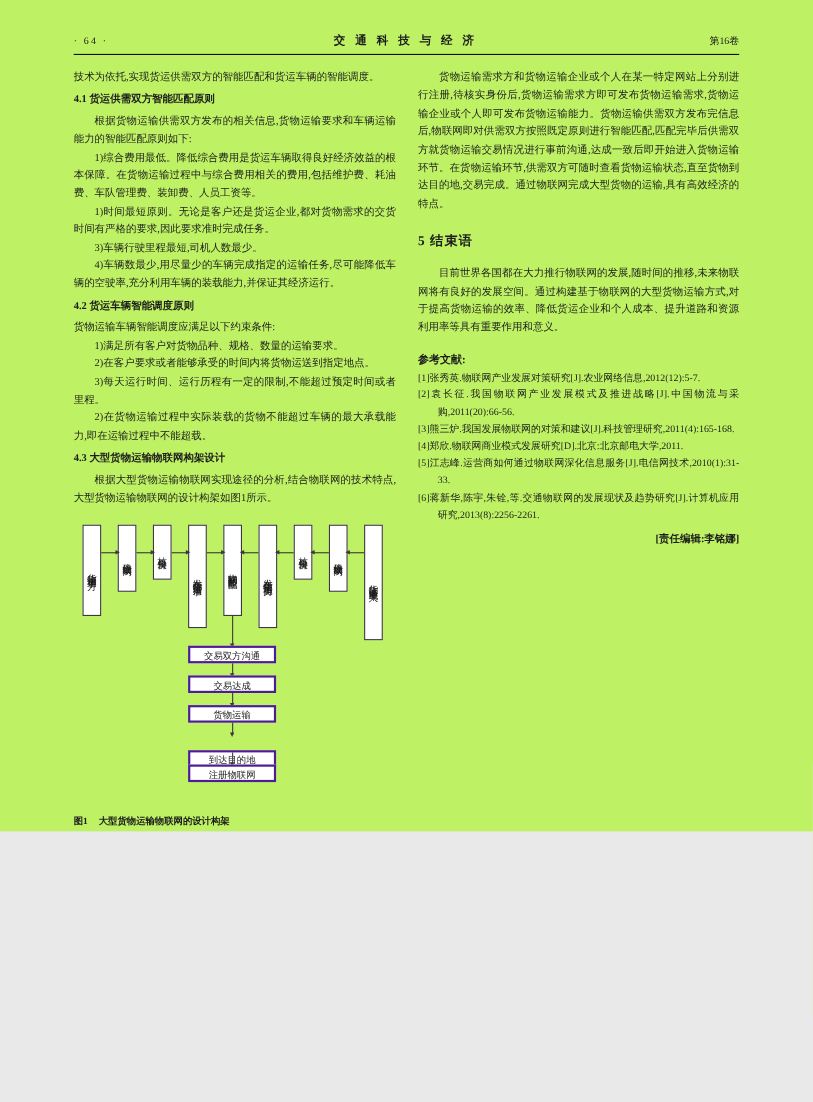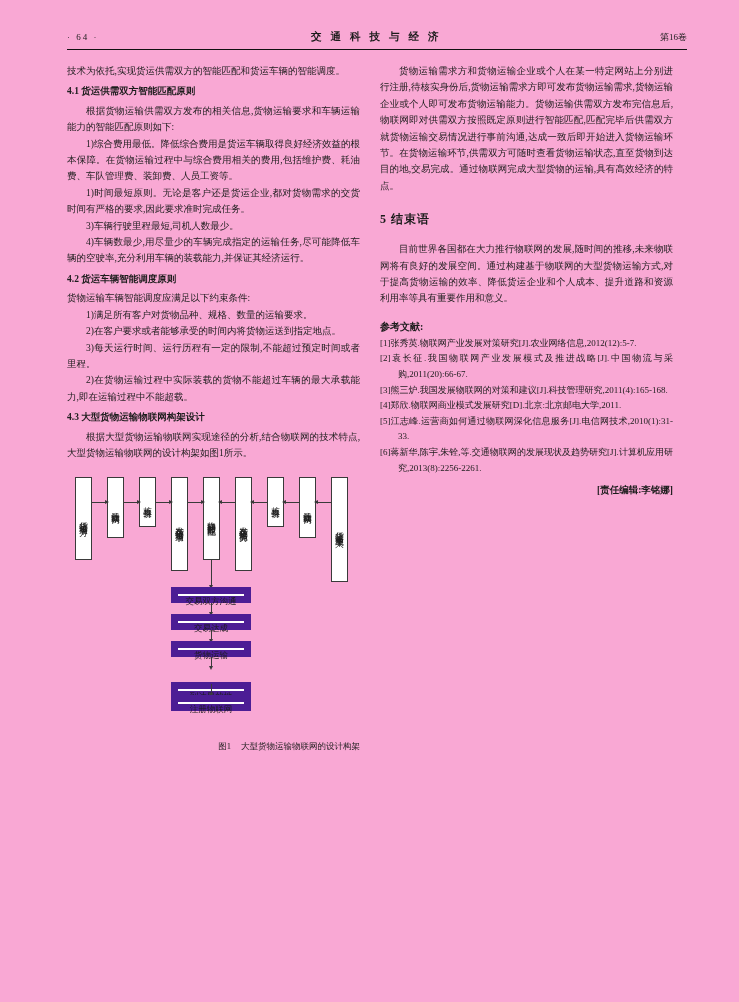--- a/index.html
+++ b/index.html
@@ -1,20 +1,20 @@
 <!DOCTYPE html>
 <html><head>
 <meta charset="utf-8">
 <style>
   * { box-sizing: border-box; margin: 0; padding: 0; }
   html, body { background: #e9e9e9; }
   body { font-family: "Liberation Serif", "DejaVu Serif", serif; color: #1c1c1c; }
   .page {
-    width: 739px; height: 1002px; background: #f9a8d4; margin: 0 auto;
-    padding: 30px 52px 0 67px; position: relative; overflow: hidden;
+    width: 739px; height: 756px; background: #bef264; margin: 0 auto;
+    padding: 30px 67px 0 67px; position: relative; overflow: hidden;
   }
   .header { display: flex; justify-content: space-between; align-items: baseline; font-size: 9px; }
   .header .journal { font-weight: bold; letter-spacing: 9px; font-size: 10.5px; }
   .header .pageno { letter-spacing: 2px; }
   .header-rule { border-bottom: 1.2px solid #111; margin-top: 5px; margin-bottom: 13px; }
   .columns { display: flex; gap: 20px; }
   .col { width: 293px; }
   p { font-size: 9.5px; line-height: 16.4px; text-align: justify; }
   .ind { text-indent: 2em; }
   .sec-h { font-size: 9.5px; font-weight: bold; line-height: 16.4px; margin: 4px 0 3px 0; }
@@ -24,38 +24,38 @@
   .editor { text-align: right; font-weight: bold; font-size: 9.5px; margin-top: 8px; }
 
   
   .figure { position: relative; width: 293px; height: 236px; margin-top: 16px; }
   .vbox {
     position: absolute; top: 0; width: 17px; border: 1px solid #3a3a3a; background: #fff;
     writing-mode: vertical-rl; text-orientation: upright;
     font-size: 8.5px; letter-spacing: 1px; text-align: center; line-height: 15px;
   }
   .fbox {
-    position: absolute; left: 104px; width: 80px; height: 16px; border: 7px solid #4c1d95;
+    position: absolute; left: 104px; width: 80px; height: 16px; border: 2px solid #4c1d95;
     background: #fff; font-size: 8.5px; line-height: 14px; text-align: center;
   }
   .harrow { position: absolute; top: 25px; width: 15px; height: 1px; background: #3a3a3a; }
   .harrow.arrow-right::after {
     content: ""; position: absolute; right: -2px; top: -2px; width: 0; height: 0;
     border-top: 2.5px solid transparent; border-bottom: 2.5px solid transparent; border-left: 4px solid #3a3a3a;
   }
   .harrow.arrow-left::before {
     content: ""; position: absolute; left: -2px; top: -2px; width: 0; height: 0;
     border-top: 2.5px solid transparent; border-bottom: 2.5px solid transparent; border-right: 4px solid #3a3a3a;
   }
   .varrow { position: absolute; left: 144px; width: 1px; background: #3a3a3a; }
   .varrow::after {
     content: ""; position: absolute; bottom: -2px; left: -2px; width: 0; height: 0;
     border-left: 2.5px solid transparent; border-right: 2.5px solid transparent; border-top: 4px solid #3a3a3a;
   }
-  .fig-caption { margin-top: 28px; text-align: right; font-size: 8.5px; font-weight: normal; }
+  .fig-caption { margin-top: 28px; text-align: left; font-size: 8.5px; font-weight: bold; }
   .fig-caption .cap-label { margin-right: 10px; }
 </style>
 </head>
 <body>
 
 <div class="page">
 
   <div class="header">
     <span class="pageno">· 64 ·</span>
     <span class="journal">交通科技与经济</span>
@@ -124,21 +124,21 @@
     </div>
 
     <div class="col">
       <p class="ind">货物运输需求方和货物运输企业或个人在某一特定网站上分别进行注册,待核实身份后,货物运输需求方即可发布货物运输需求,货物运输企业或个人即可发布货物运输能力。货物运输供需双方发布完信息后,物联网即对供需双方按照既定原则进行智能匹配,匹配完毕后供需双方就货物运输交易情况进行事前沟通,达成一致后即开始进入货物运输环节。在货物运输环节,供需双方可随时查看货物运输状态,直至货物到达目的地,交易完成。通过物联网完成大型货物的运输,具有高效经济的特点。</p>
 
       <div class="sec5">5  结束语</div>
       <p class="ind">目前世界各国都在大力推行物联网的发展,随时间的推移,未来物联网将有良好的发展空间。通过构建基于物联网的大型货物运输方式,对于提高货物运输的效率、降低货运企业和个人成本、提升道路和资源利用率等具有重要作用和意义。</p>
 
       <div class="refs-title">参考文献:</div>
       <p class="ref">[1]张秀英.物联网产业发展对策研究[J].农业网络信息,2012(12):5-7.</p>
-      <p class="ref">[2]袁长征.我国物联网产业发展模式及推进战略[J].中国物流与采购,2011(20):66-67.</p>
+      <p class="ref">[2]袁长征.我国物联网产业发展模式及推进战略[J].中国物流与采购,2011(20):66-56.</p>
       <p class="ref">[3]熊三炉.我国发展物联网的对策和建议[J].科技管理研究,2011(4):165-168.</p>
       <p class="ref">[4]郑欣.物联网商业模式发展研究[D].北京:北京邮电大学,2011.</p>
       <p class="ref">[5]江志峰.运营商如何通过物联网深化信息服务[J].电信网技术,2010(1):31-33.</p>
       <p class="ref">[6]蒋新华,陈宇,朱铨,等.交通物联网的发展现状及趋势研究[J].计算机应用研究,2013(8):2256-2261.</p>
 
       <div class="editor">[责任编辑:李铭娜]</div>
     </div>
 
   </div>
 </div>

